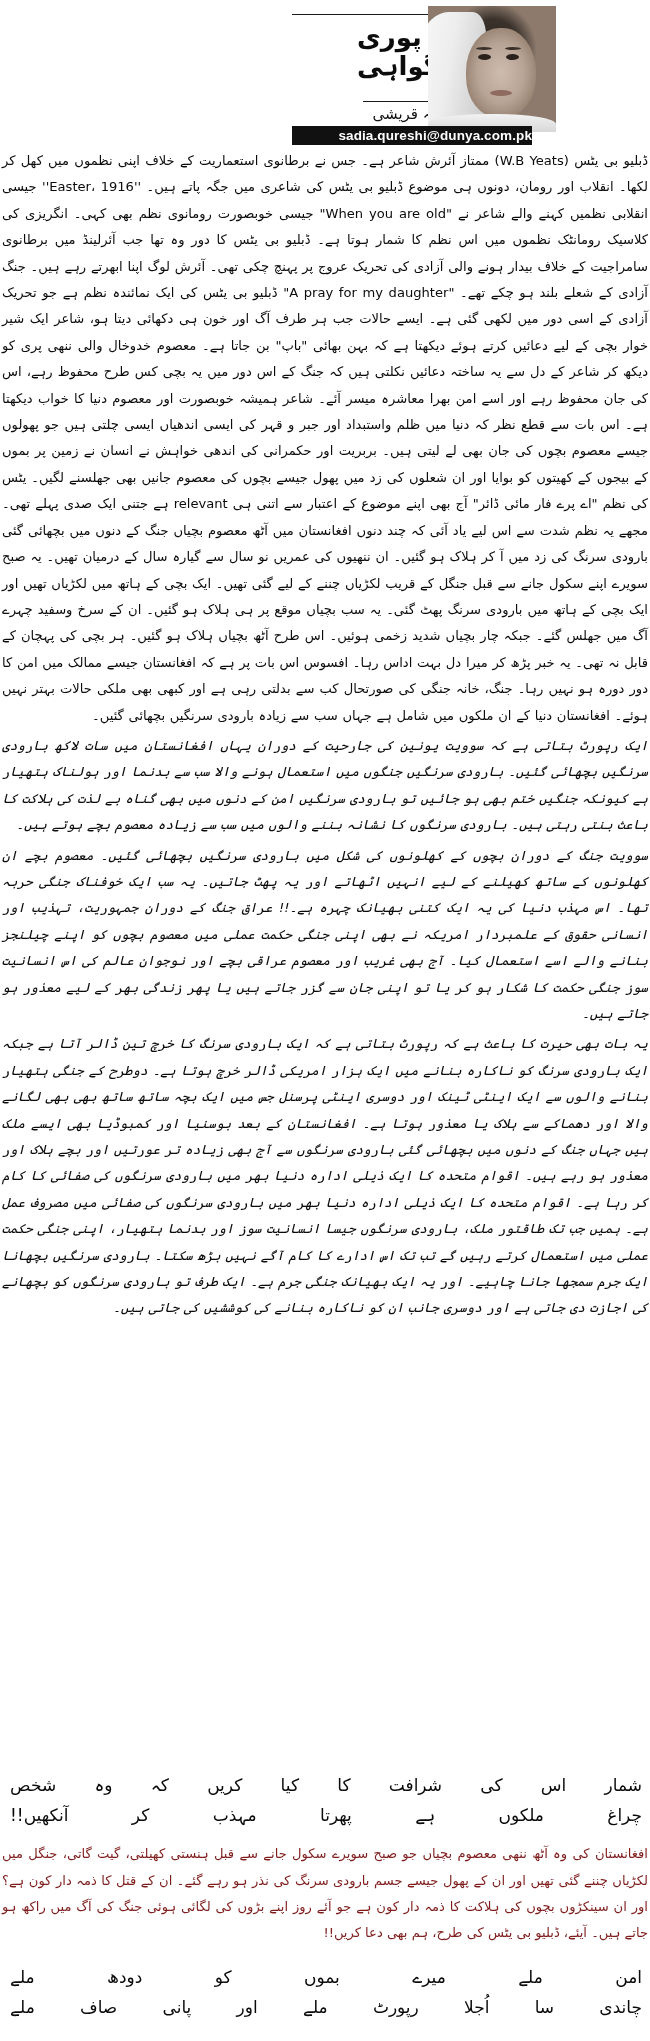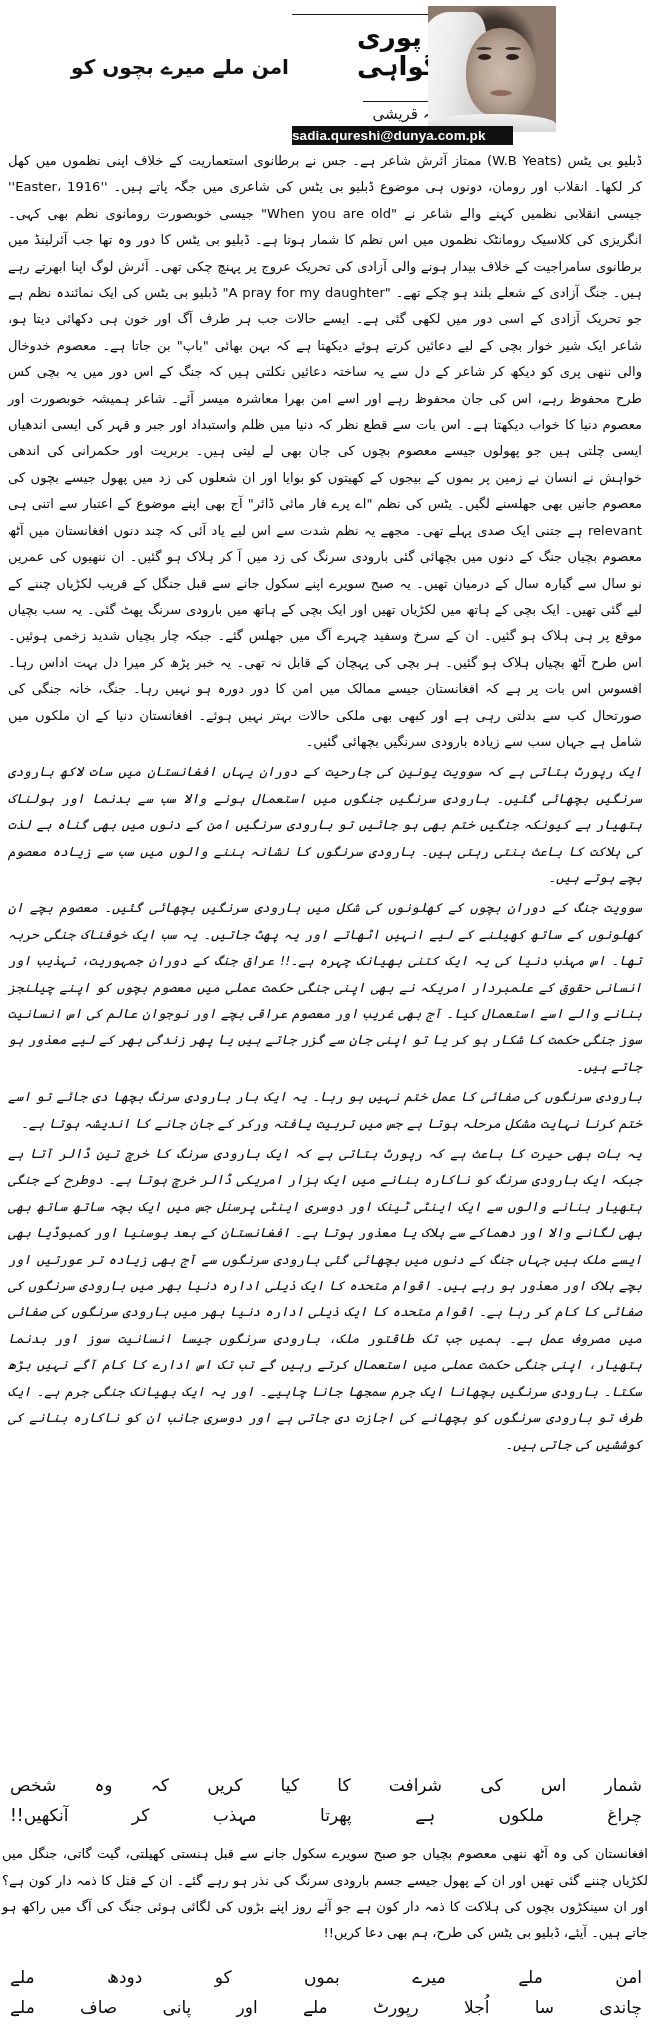--- a/index.html
+++ b/index.html
@@ -152,26 +152,26 @@
     width: 128px; height: 22px;
     background: linear-gradient(180deg, #f2f2f2 0%, #d2d2d2 100%);
     border-radius: 46% 46% 0 0;
   }
 
   
   #email-bar {
     position: absolute;
     left: 292px;
     top: 126px;
-    width: 221px;
+    width: 240px;
     height: 19px;
     background: #111111;
     display: flex;
     align-items: center;
-    justify-content: flex-end;
+    justify-content: flex-start;
   }
   #email-text {
     color: #ffffff;
     font-family: "Liberation Sans", sans-serif;
     font-size: 13.5px;
     font-weight: 700;
     letter-spacing: 0.1px;
     direction: ltr;
   }
 
@@ -181,21 +181,21 @@
     top: 148px;
     right: 0;
     width: 650px;
     direction: rtl;
     text-align: justify;
     text-align-last: right;
     font-family: "DejaVu Sans", sans-serif;
     font-size: 13.1px;
     line-height: 26.4px;
     color: #0b0b0b;
-    padding: 0 8px;
+    padding: 0 2px;
     box-sizing: border-box;
     word-spacing: 0.5px;
   }
   #article-body p {
     margin: 0 0 0 0;
     text-indent: 0;
   }
   #article-body p + p { margin-top: 4px; font-style: italic; }
   .poem-line {
     display: flex;
@@ -218,31 +218,30 @@
     position: absolute;
     top: 1828px;
     left: 0;
     width: 650px;
     direction: rtl;
     text-align: justify;
     text-align-last: right;
     font-family: "DejaVu Sans", sans-serif;
     font-size: 13.1px;
     line-height: 26.4px;
-    color: #000000;
+    color: #7f1d1d;
     padding: 0 2px;
     box-sizing: border-box;
   }
 </style>
 </head>
 <body>
 
 <div id="masthead">
 
-  <div id="article-title">امن ملے میرے بچوں کو</div>
 
   <div id="logo-block">
     <div id="brand-name">پوری گواہی</div>
     <div id="brand-rule"></div>
     <div id="author-name">سعدیہ قریشی</div>
   </div>
 
   <div id="author-photo">
     <div class="hair"></div>
     <div class="veil"></div>
@@ -257,21 +256,20 @@
 
   <div id="email-bar">
     <span id="email-text">sadia.qureshi@dunya.com.pk</span>
   </div>
 </div>
 
 <div id="article-body">
     <p>ڈبلیو بی یٹس (W.B Yeats) ممتاز آئرش شاعر ہے۔ جس نے برطانوی استعماریت کے خلاف اپنی نظموں میں کھل کر لکھا۔ انقلاب اور رومان، دونوں ہی موضوع ڈبلیو بی یٹس کی شاعری میں جگہ پاتے ہیں۔ ''Easter، 1916'' جیسی انقلابی نظمیں کہنے والے شاعر نے "When you are old" جیسی خوبصورت رومانوی نظم بھی کہی۔ انگریزی کی کلاسیک رومانٹک نظموں میں اس نظم کا شمار ہوتا ہے۔ ڈبلیو بی یٹس کا دور وہ تھا جب آئرلینڈ میں برطانوی سامراجیت کے خلاف بیدار ہونے والی آزادی کی تحریک عروج پر پہنچ چکی تھی۔ آئرش لوگ اپنا ابھرتے رہے ہیں۔ جنگ آزادی کے شعلے بلند ہو چکے تھے۔ "A pray for my daughter" ڈبلیو بی یٹس کی ایک نمائندہ نظم ہے جو تحریک آزادی کے اسی دور میں لکھی گئی ہے۔ ایسے حالات جب ہر طرف آگ اور خون ہی دکھائی دیتا ہو، شاعر ایک شیر خوار بچی کے لیے دعائیں کرتے ہوئے دیکھتا ہے کہ بہن بھائی "باپ" بن جاتا ہے۔ معصوم خدوخال والی ننھی پری کو دیکھ کر شاعر کے دل سے یہ ساختہ دعائیں نکلتی ہیں کہ جنگ کے اس دور میں یہ بچی کس طرح محفوظ رہے، اس کی جان محفوظ رہے اور اسے امن بھرا معاشرہ میسر آئے۔ شاعر ہمیشہ خوبصورت اور معصوم دنیا کا خواب دیکھتا ہے۔ اس بات سے قطع نظر کہ دنیا میں ظلم واستبداد اور جبر و قہر کی ایسی اندھیاں ایسی چلتی ہیں جو پھولوں جیسے معصوم بچوں کی جان بھی لے لیتی ہیں۔ بربریت اور حکمرانی کی اندھی خواہش نے انسان نے زمین پر بموں کے بیجوں کے کھیتوں کو بوایا اور ان شعلوں کی زد میں پھول جیسے بچوں کی معصوم جانیں بھی جھلسنے لگیں۔ یٹس کی نظم "اے پرے فار مائی ڈائر" آج بھی اپنے موضوع کے اعتبار سے اتنی ہی relevant ہے جتنی ایک صدی پہلے تھی۔ مجھے یہ نظم شدت سے اس لیے یاد آئی کہ چند دنوں افغانستان میں آٹھ معصوم بچیاں جنگ کے دنوں میں بچھائی گئی بارودی سرنگ کی زد میں آ کر ہلاک ہو گئیں۔ ان ننھیوں کی عمریں نو سال سے گیارہ سال کے درمیان تھیں۔ یہ صبح سویرے اپنے سکول جانے سے قبل جنگل کے قریب لکڑیاں چننے کے لیے گئی تھیں۔ ایک بچی کے ہاتھ میں لکڑیاں تھیں اور ایک بچی کے ہاتھ میں بارودی سرنگ پھٹ گئی۔ یہ سب بچیاں موقع پر ہی ہلاک ہو گئیں۔ ان کے سرخ وسفید چہرے آگ میں جھلس گئے۔ جبکہ چار بچیاں شدید زخمی ہوئیں۔ اس طرح آٹھ بچیاں ہلاک ہو گئیں۔ ہر بچی کی پہچان کے قابل نہ تھی۔ یہ خبر پڑھ کر میرا دل بہت اداس رہا۔ افسوس اس بات پر ہے کہ افغانستان جیسے ممالک میں امن کا دور دورہ ہو نہیں رہا۔ جنگ، خانہ جنگی کی صورتحال کب سے بدلتی رہی ہے اور کبھی بھی ملکی حالات بہتر نہیں ہوئے۔ افغانستان دنیا کے ان ملکوں میں شامل ہے جہاں سب سے زیادہ بارودی سرنگیں بچھائی گئیں۔</p>
     <p>ایک رپورٹ بتاتی ہے کہ سوویت یونین کی جارحیت کے دوران یہاں افغانستان میں سات لاکھ بارودی سرنگیں بچھائی گئیں۔ بارودی سرنگیں جنگوں میں استعمال ہونے والا سب سے بدنما اور ہولناک ہتھیار ہے کیونکہ جنگیں ختم بھی ہو جائیں تو بارودی سرنگیں امن کے دنوں میں بھی گناہ بے لذت کی ہلاکت کا باعث بنتی رہتی ہیں۔ بارودی سرنگوں کا نشانہ بننے والوں میں سب سے زیادہ معصوم بچے ہوتے ہیں۔</p>
     <p>سوویت جنگ کے دوران بچوں کے کھلونوں کی شکل میں بارودی سرنگیں بچھائی گئیں۔ معصوم بچے ان کھلونوں کے ساتھ کھیلنے کے لیے انہیں اٹھاتے اور یہ پھٹ جاتیں۔ یہ سب ایک خوفناک جنگی حربہ تھا۔ اس مہذب دنیا کی یہ ایک کتنی بھیانک چہرہ ہے۔!! عراق جنگ کے دوران جمہوریت، تہذیب اور انسانی حقوق کے علمبردار امریکہ نے بھی اپنی جنگی حکمت عملی میں معصوم بچوں کو اپنے چیلنجز بنانے والے اسے استعمال کیا۔ آج بھی غریب اور معصوم عراقی بچے اور نوجوان عالم کی اس انسانیت سوز جنگی حکمت کا شکار ہو کر یا تو اپنی جان سے گزر جاتے ہیں یا پھر زندگی بھر کے لیے معذور ہو جاتے ہیں۔</p>
-    <p>بارودی سرنگوں کی صفائی کا عمل ختم نہیں ہو رہا۔ یہ ایک بار بارودی سرنگ بچھا دی جائے تو اسے ختم کرنا نہایت مشکل مرحلہ ہوتا ہے جس میں تربیت یافتہ ورکر کے جان جانے کا اندیشہ ہوتا ہے۔</p>
     <p>یہ بات بھی حیرت کا باعث ہے کہ رپورٹ بتاتی ہے کہ ایک بارودی سرنگ کا خرچ تین ڈالر آتا ہے جبکہ ایک بارودی سرنگ کو ناکارہ بنانے میں ایک ہزار امریکی ڈالر خرچ ہوتا ہے۔ دوطرح کے جنگی ہتھیار بنانے والوں سے ایک اینٹی ٹینک اور دوسری اینٹی پرسنل جس میں ایک بچہ ساتھ ساتھ بھی بھی لگانے والا اور دھماکے سے ہلاک یا معذور ہوتا ہے۔ افغانستان کے بعد بوسنیا اور کمبوڈیا بھی ایسے ملک ہیں جہاں جنگ کے دنوں میں بچھائی گئی بارودی سرنگوں سے آج بھی زیادہ تر عورتیں اور بچے ہلاک اور معذور ہو رہے ہیں۔ اقوام متحدہ کا ایک ذیلی ادارہ دنیا بھر میں بارودی سرنگوں کی صفائی کا کام کر رہا ہے۔ اقوام متحدہ کا ایک ذیلی ادارہ دنیا بھر میں بارودی سرنگوں کی صفائی میں مصروف عمل ہے۔ ہمیں جب تک طاقتور ملک، بارودی سرنگوں جیسا انسانیت سوز اور بدنما ہتھیار، اپنی جنگی حکمت عملی میں استعمال کرتے رہیں گے تب تک اس ادارے کا کام آگے نہیں بڑھ سکتا۔ بارودی سرنگیں بچھانا ایک جرم سمجھا جانا چاہیے۔ اور یہ ایک بھیانک جنگی جرم ہے۔ ایک طرف تو بارودی سرنگوں کو بچھانے کی اجازت دی جاتی ہے اور دوسری جانب ان کو ناکارہ بنانے کی کوششیں کی جاتی ہیں۔</p>
   </div>
 
 <div id="poem-stanza-1" class="poem">
     <div class="poem-line">
       <span class="w">شمار</span>
       <span class="w">اس</span>
       <span class="w">کی</span>
       <span class="w">شرافت</span>
       <span class="w">کا</span>

